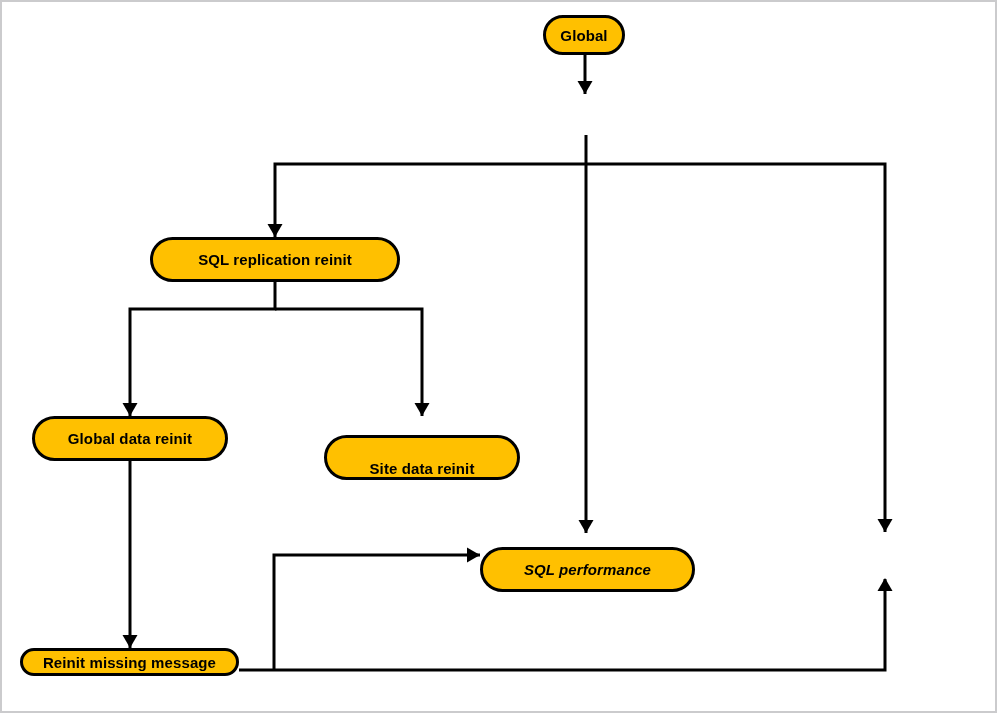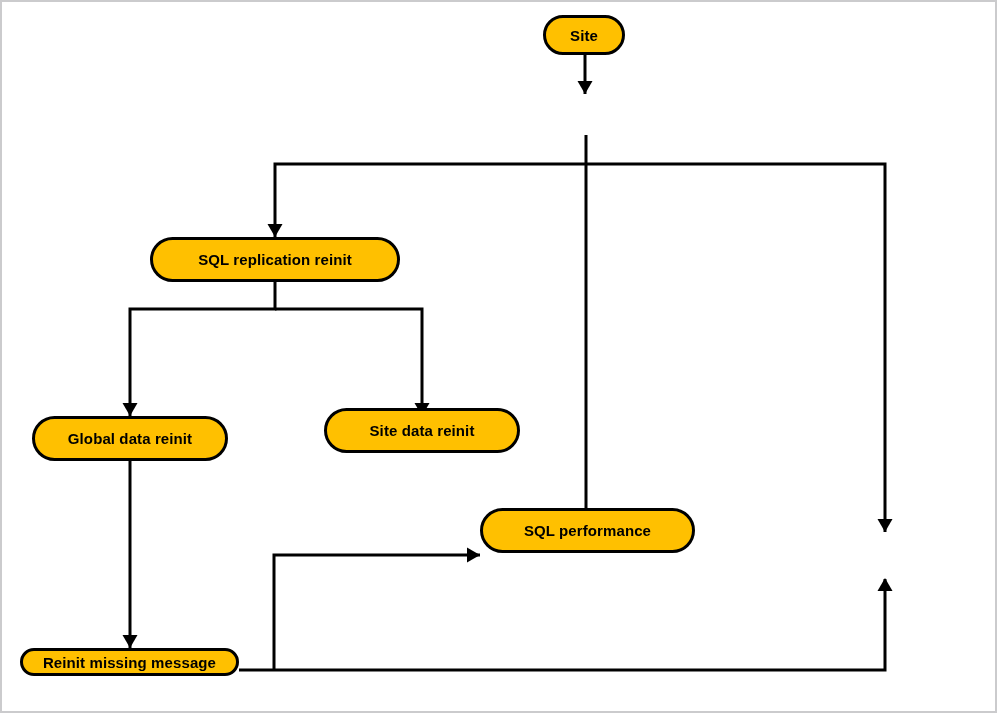--- a/index.html
+++ b/index.html
@@ -48,22 +48,22 @@
     font-size: 15px;
     letter-spacing: 0.1px;
     text-align: center;
     white-space: nowrap;
   }
   
   .n-start                  { left: 541px; top: 13px;  width: 82px;  height: 40px; }
   .n-sql-replication        { left: 459px; top: 92px;  width: 253px; height: 41px; }
   .n-sql-replication-reinit { left: 148px; top: 235px; width: 250px; height: 45px; }
   .n-global-data-reinit     { left: 30px;  top: 414px; width: 196px; height: 45px; }
-  .n-site-data-reinit       { left: 322px; top: 406px; width: 196px; height: 45px; }
-  .n-sql-performance        { left: 478px; top: 506px; width: 215px; height: 45px; }
+  .n-site-data-reinit       { left: 322px; top: 433px; width: 196px; height: 45px; align-items: flex-end; }
+  .n-sql-performance        { left: 478px; top: 545px; width: 215px; height: 45px; font-style: italic; }
   .n-sql-configuration      { left: 787px; top: 530px; width: 193px; height: 46px; }
   .n-reinit-missing-message { left: 18px;  top: 646px; width: 219px; height: 28px; }
 </style>
 </head>
 <body>
 
 <div class="canvas">
 
   <svg class="connectors" viewBox="0 0 997 713" xmlns="http://www.w3.org/2000/svg">
 
@@ -89,21 +89,21 @@
     <polygon points="120.5,633 135.5,633 128,646"></polygon>
 
     <path d="M237,668 H883 V577"></path>
     <polygon points="875.5,589 890.5,589 883,576"></polygon>
 
     <path d="M272,668 V553 H478"></path>
     <polygon points="465,545.5 465,560.5 478,553"></polygon>
   </svg>
 
   <div class="node n-start">
-    <span>Site</span>
+    <span>Global</span>
   </div>
 
 
   <div class="node n-sql-replication-reinit">
     <span>SQL replication reinit</span>
   </div>
 
   <div class="node n-global-data-reinit">
     <span>Global data reinit</span>
   </div>

